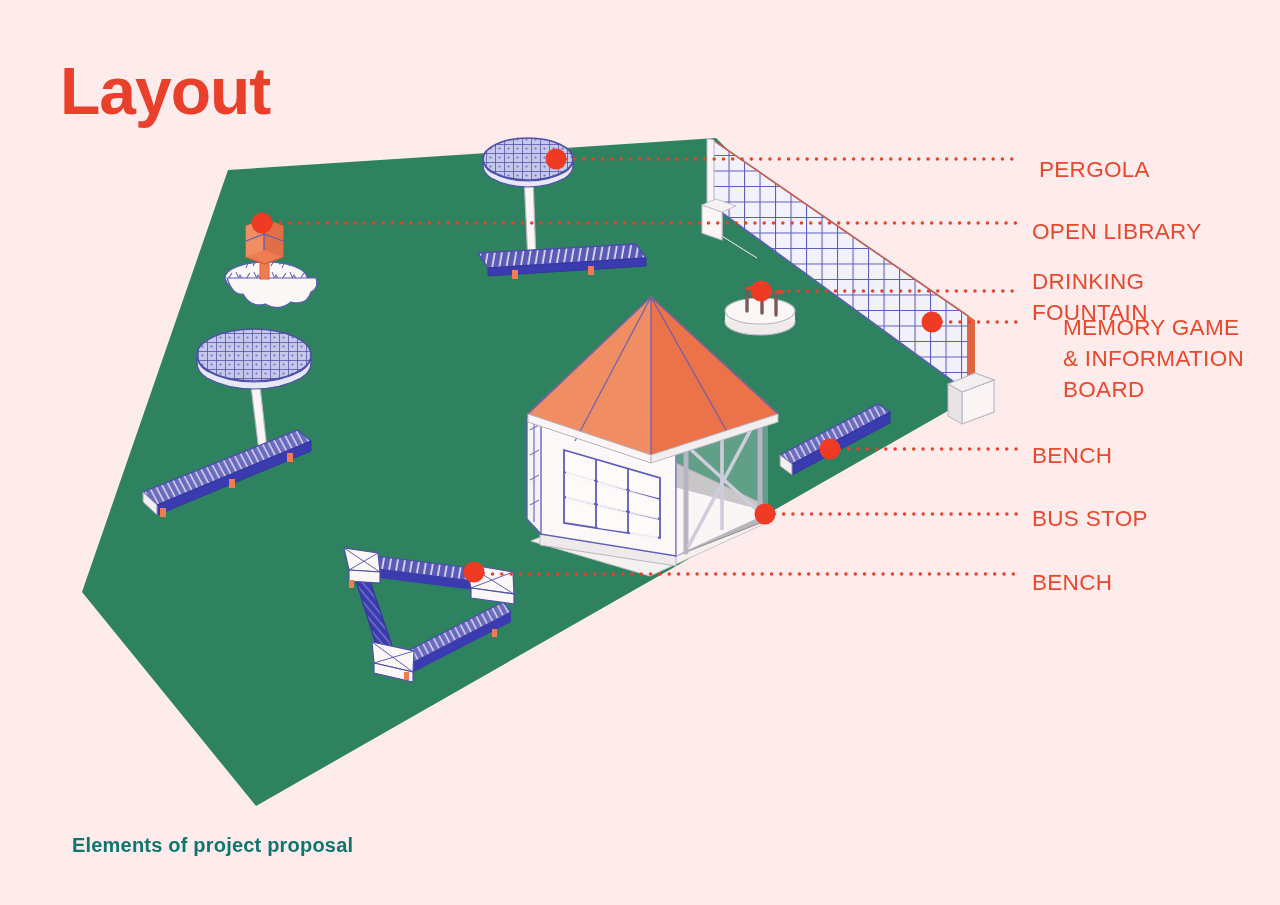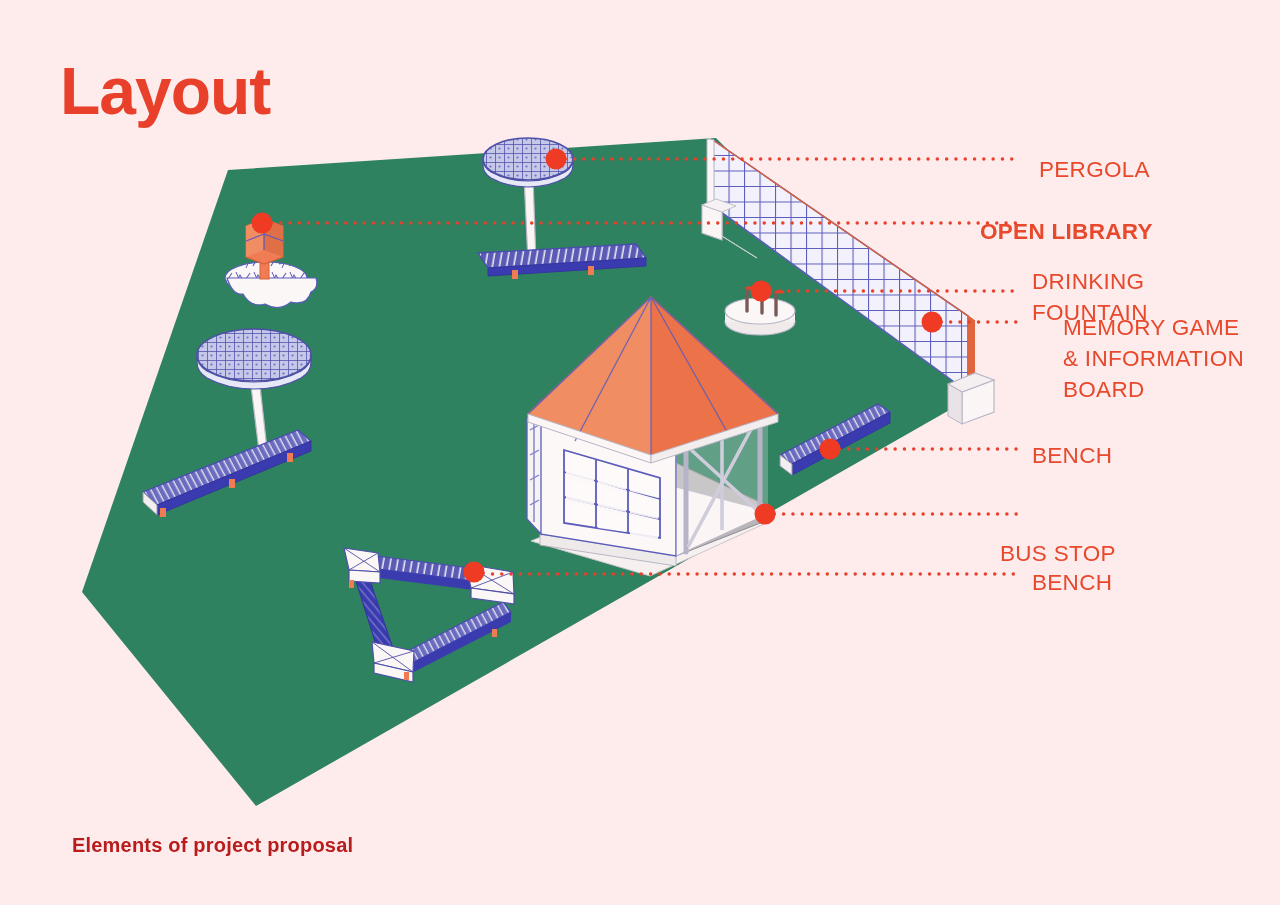--- a/index.html
+++ b/index.html
@@ -14,21 +14,21 @@
   #stage{position:absolute;inset:0;width:1280px;height:905px;}
   #page-title{
     position:absolute;left:44px;top:42px;
     font-size:66px;font-weight:700;letter-spacing:-1px;
     color:#e8402a;line-height:1;
     margin:16px;
   }
   #caption{
     position:absolute;left:72px;top:834px;
     font-size:20px;font-weight:700;
-    color:#b91c1c;letter-spacing:.2px;
+    color:#0f766e;letter-spacing:.2px;
   }
   .callout-label{
     position:absolute;
     color:#e8482c;
     font-size:22.5px;
     letter-spacing:.3px;
     line-height:31px;
     white-space:pre-line;
     font-weight:400;
   }
@@ -276,22 +276,22 @@
       <path class="dotline" d="M474 572 L488 574 L1018 574"></path>
       <circle class="dot" cx="474" cy="572" r="10.5"></circle>
     </g>
 
 </svg>
 
 <h1 id="page-title">Layout</h1>
 <div id="caption">Elements of project proposal</div>
 <div id="labels">
     <div class="callout-label" style="left: 1032px; top: 154px; margin-left: 7px;">PERGOLA</div>
-    <div class="callout-label" style="left: 980px; top: 216px; font-weight: bold;">OPEN LIBRARY</div>
+    <div class="callout-label" style="left: 1032px; top: 216px;">OPEN LIBRARY</div>
     <div class="callout-label" style="left: 1032px; top: 266px;">DRINKING
 FOUNTAIN</div>
     <div class="callout-label" style="left: 1063px; top: 312px;">MEMORY GAME
 &amp; INFORMATION
 BOARD</div>
     <div class="callout-label" style="left: 1032px; top: 440px;">BENCH</div>
-    <div class="callout-label" style="left: 1000px; top: 503px; margin-top: 35px;">BUS STOP</div>
+    <div class="callout-label" style="left: 1032px; top: 503px;">BUS STOP</div>
     <div class="callout-label" style="left: 1032px; top: 567px;">BENCH</div>
   </div>
 
 </body></html>

